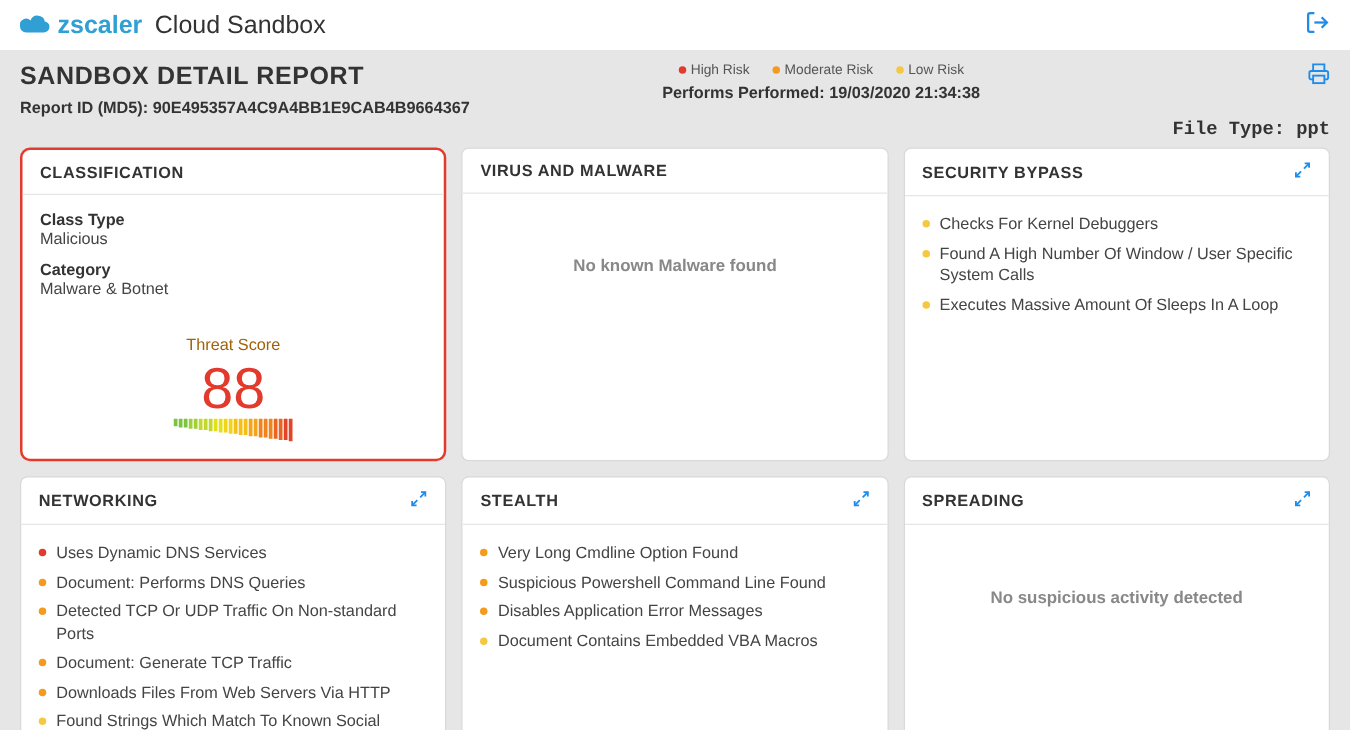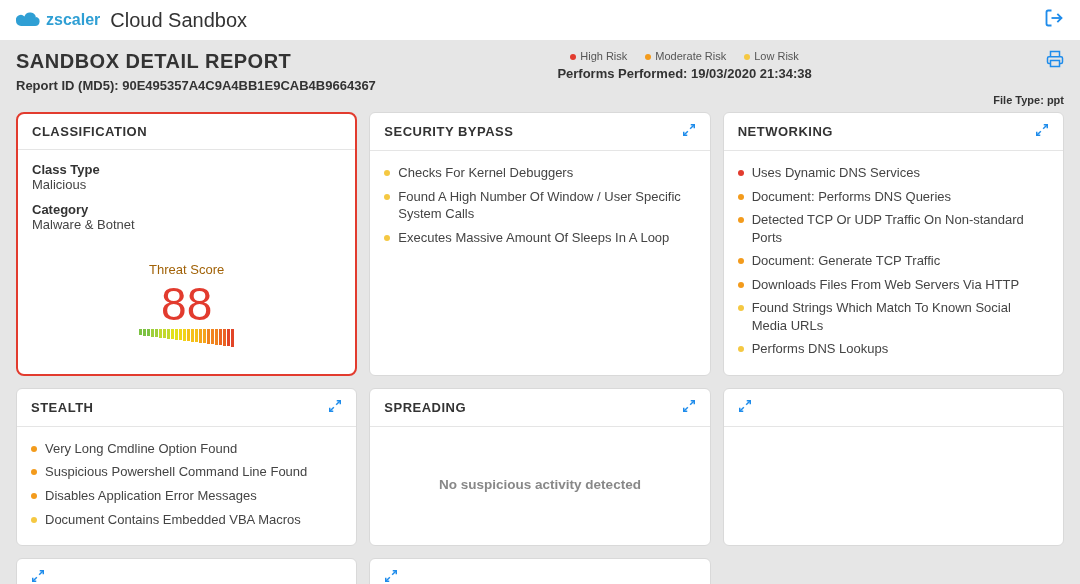--- a/index.html
+++ b/index.html
@@ -13,21 +13,21 @@
   }
   .topbar {
     background: #fff;
     height: 40px;
     display: flex;
     align-items: center;
     padding: 0 16px;
     justify-content: space-between;
   }
   .brand { display: flex; align-items: center; gap: 10px; }
-  .brand-logo { display: flex; align-items: center; font-weight: 700; font-size: 16px; color: #2f9fd4; }
+  .brand-logo { display: flex; align-items: center; font-weight: 700; font-size: 20px; color: #2f9fd4; }
   .brand-logo svg { margin-right: 4px; }
   .brand-title { font-size: 20px; color: #333; font-weight: 400; }
   .logout-icon { color: #1f8ceb; cursor: pointer; }
 
   .subheader {
     padding: 10px 16px 6px 16px;
     display: flex;
     justify-content: space-between;
     align-items: flex-start;
   }
@@ -41,21 +41,21 @@
   .report-id { font-size: 13px; font-weight: 600; color: #333; }
   .report-id .idval { font-weight: 600; }
   .subheader-center { text-align: center; font-size: 12px; }
   .risk-legend { display:flex; gap:18px; justify-content:center; margin-bottom:4px; font-size:11px; color:#555;}
   .risk-dot { width:6px; height:6px; border-radius:50%; display:inline-block; margin-right:4px; vertical-align:middle;}
   .risk-hi { background:#e23b2e; }
   .risk-md { background:#f39b1c; }
   .risk-lo { background:#f5c842; }
   .analysis-line { font-size: 13px; font-weight:600; color:#333; }
   .subheader-right { text-align:right; }
-  .subheader-right .filetype { font-size:11px; font-weight:600; margin-top:22px; }
+  .subheader-right .filetype { font-size:15px; font-weight:600; margin-top:22px;font-family:Liberation Mono, monospace; }
   .print-icon { color:#1f8ceb; cursor:pointer; }
 
   .grid {
     display: grid;
     grid-template-columns: 1fr 1fr 1fr;
     gap: 12px;
     padding: 0 16px 16px 16px;
   }
   .card {
     background: #fff;
@@ -193,20 +193,28 @@
             <span style="background: rgb(240, 131, 30); height: 15.913px;"></span>
             <span style="background: rgb(234, 100, 34); height: 16.4348px;"></span>
             <span style="background: rgb(234, 100, 34); height: 16.9565px;"></span>
             <span style="background: rgb(226, 69, 39); height: 17.4783px;"></span>
             <span style="background: rgb(226, 69, 39); height: 18px;"></span>
           </div>
       </div>
     </div>
   </div>
 
+  <div class="card">
+    <div class="card-header">
+        <span>VIRUS AND MALWARE</span>
+      </div>
+    <div class="card-body">
+        <div class="empty">No known Malware found</div>
+      </div>
+  </div>
 
   <div class="card">
     <div class="card-header">
       <span>SECURITY BYPASS</span>
       <span class="expand-icon"><svg width="14" height="14" viewBox="0 0 24 24" fill="none" stroke="currentColor" stroke-width="2.5">
             <polyline points="15 3 21 3 21 9"></polyline>
             <polyline points="9 21 3 21 3 15"></polyline>
             <line x1="21" y1="3" x2="14" y2="10"></line>
             <line x1="3" y1="21" x2="10" y2="14"></line>
           </svg></span>

